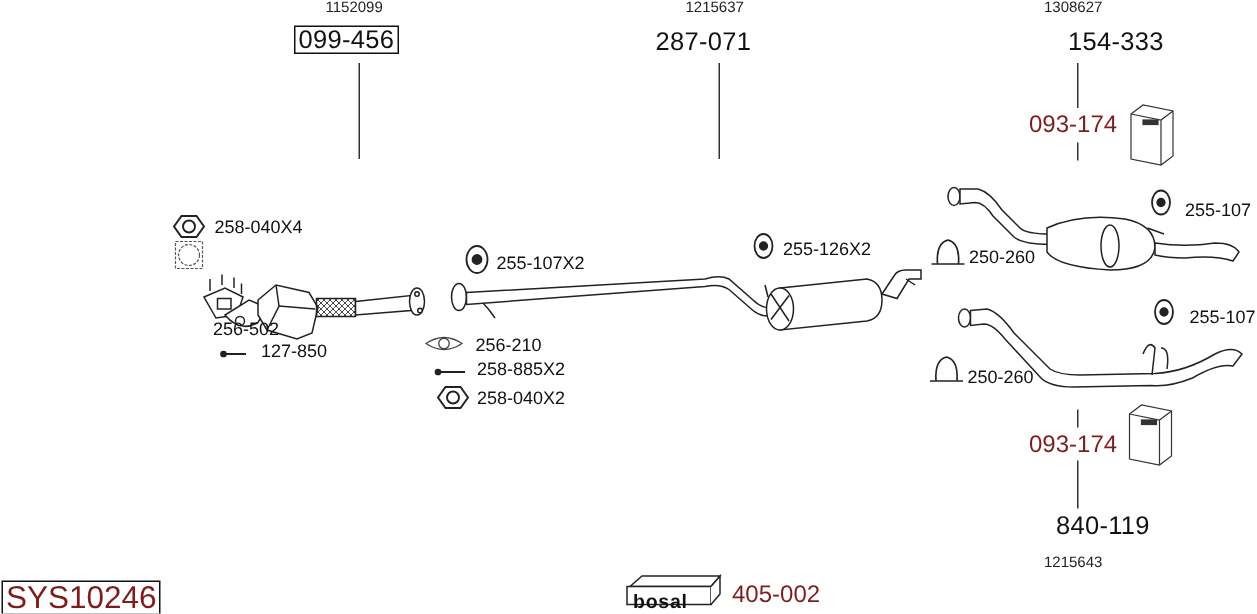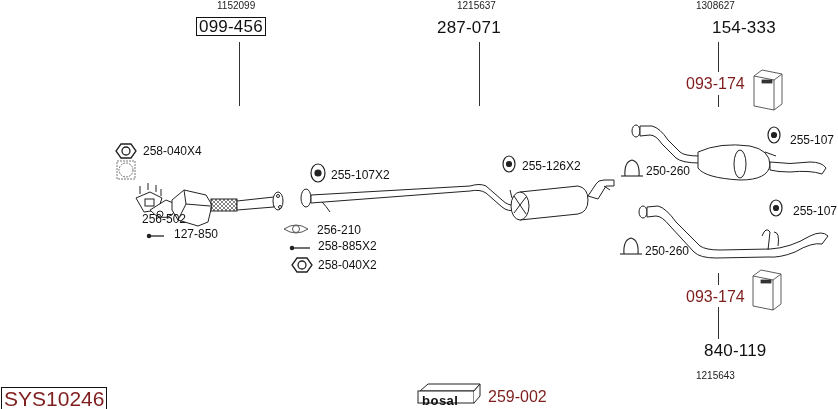--- a/index.html
+++ b/index.html
@@ -179,13 +179,13 @@
 <div class="abs lbl" style="left:522px;top:160px;">255-126X2</div>
 
 <div class="abs lbl" style="left:646px;top:165px;">250-260</div>
 <div class="abs lbl" style="left:645px;top:245px;">250-260</div>
 
 <div class="abs lbl" style="left:790px;top:134px;">255-107</div>
 <div class="abs lbl" style="left:793px;top:205px;">255-107</div>
 
 <div class="abs mid-num boxed" style="left:1px;top:387px;font-size:21px;">SYS10246</div>
 <div class="abs" style="left:422px;top:393px;font-size:13px;font-weight:bold;letter-spacing:0.5px;color:#111;">bosal</div>
-<div class="abs mid-num" style="left:488px;top:389px;">259-002</div>
+<div class="abs mid-num" style="left:488px;top:389px;">405-002</div>
 
 </body></html>

